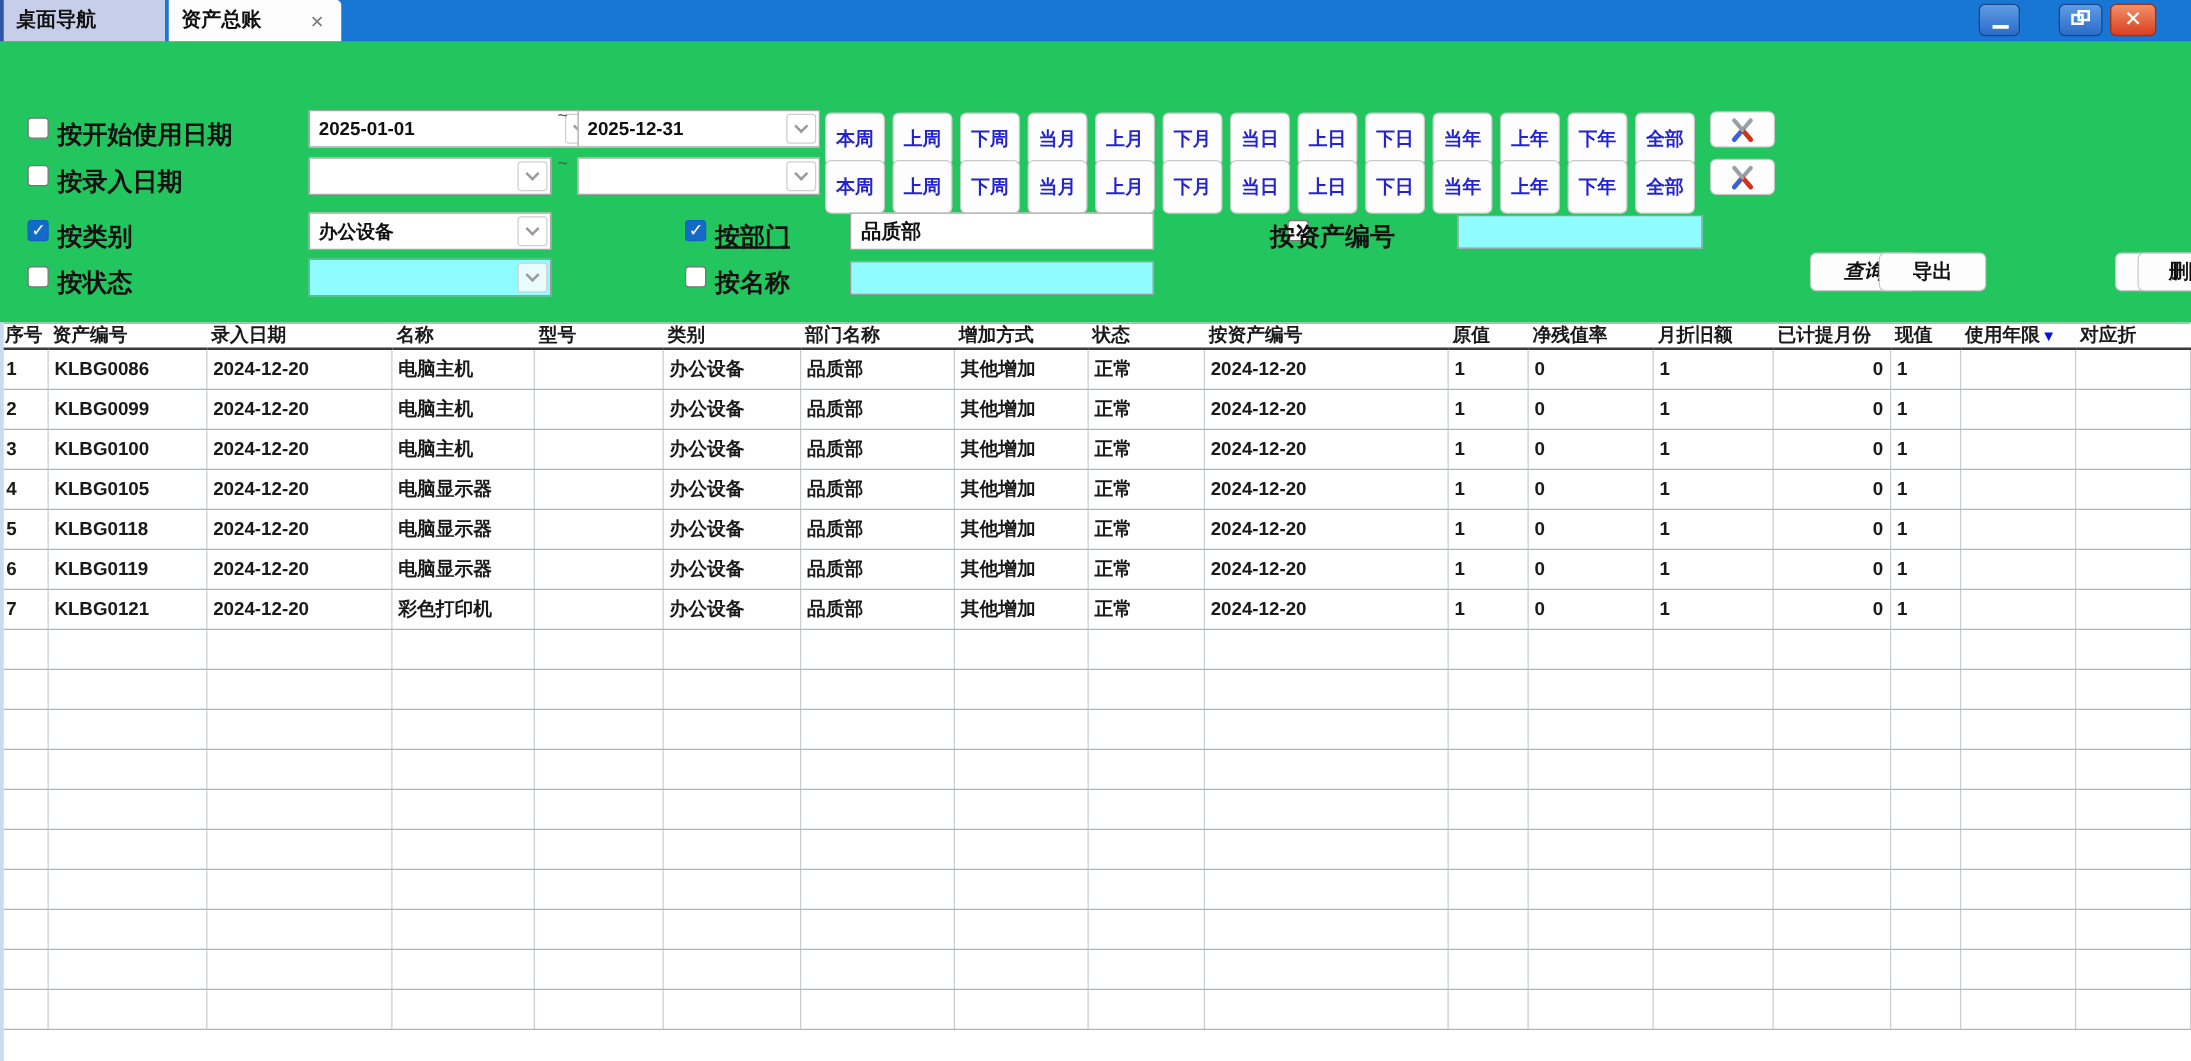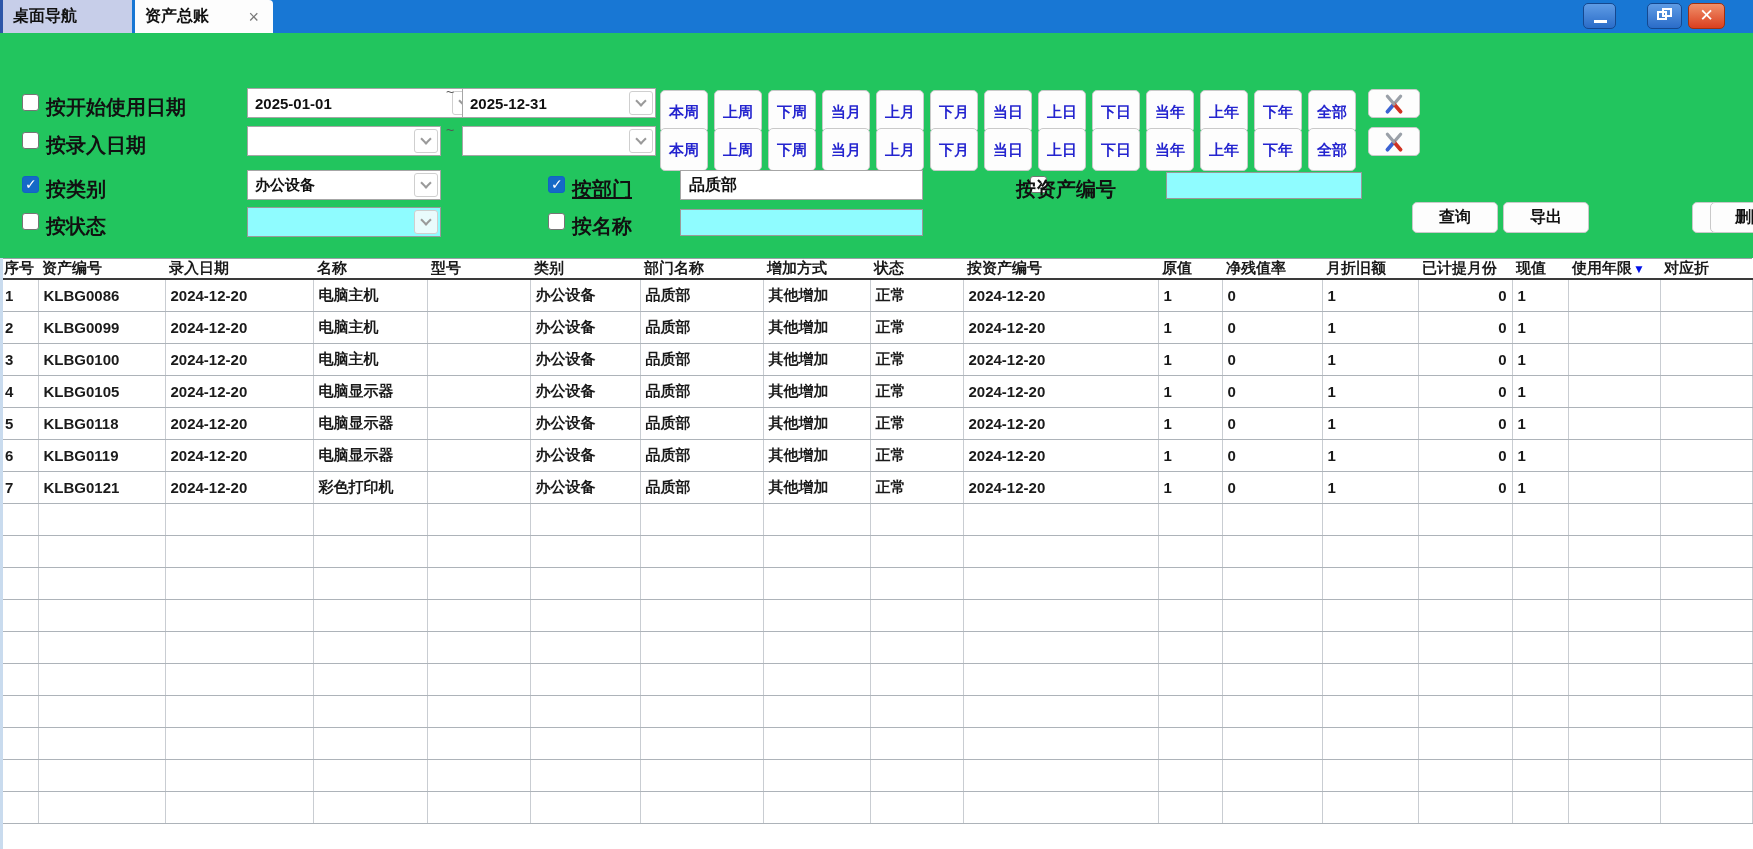--- a/index.html
+++ b/index.html
@@ -180,21 +180,21 @@
     <span class="flabel" style="left:572px; top:143px;text-decoration:underline;">按部门</span>
     <div class="textfield" style="left:680px; top:137px; width:243px;">
       <span>品质部</span>
     </div>
     <span class="chk" style="left:1030px; top:143px;"></span>
     <span class="flabel" style="left:1016px; top:143px;">按资产编号</span>
     <div class="textfield cyan" style="left:1166px; top:139px; width:196px; height:27px;">
       <span></span>
     </div>
 
-    <button class="action-btn" style="left:1412px; top:169px;">查询</button>
+    <button class="action-btn" style="left:1448px; top:169px;font-style:italic;">查询</button>
     <button class="action-btn" style="left:1503px; top:169px;">导出</button>
     <button class="action-btn" style="left:1692px; top:169px;font-family:Liberation Serif, serif;">打印</button>
     <button class="action-btn" style="left:1710px; top:169px; text-align:left; padding-left:24px;">删除</button>
 
     <span class="chk" style="left:22px; top:180px;"></span>
     <span class="flabel" style="left:46px; top:180px;">按状态</span>
     <div class="combo cyan" style="left:247px; top:174px; width:194px;">
       <span></span>
       <span class="chevbox" style="background:#e9fbfc;">
           <span class="chev"></span>

